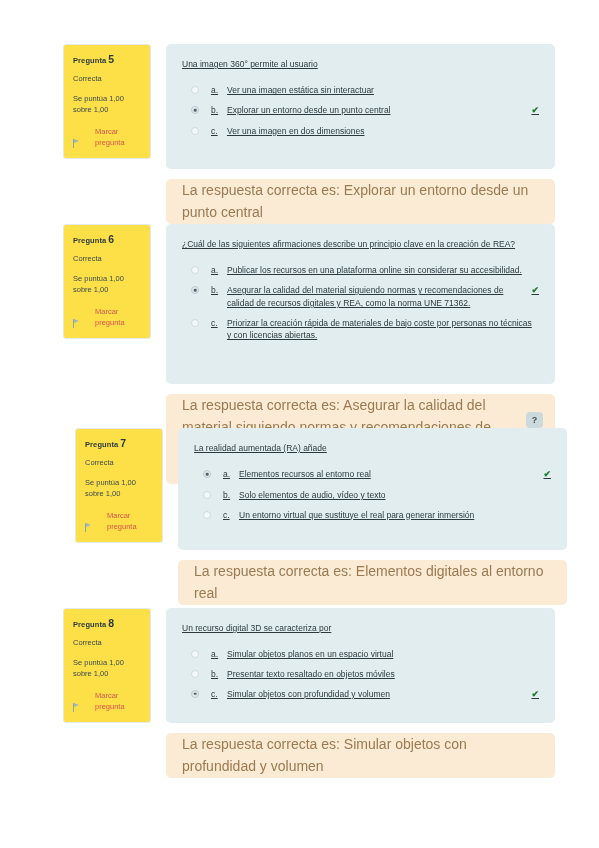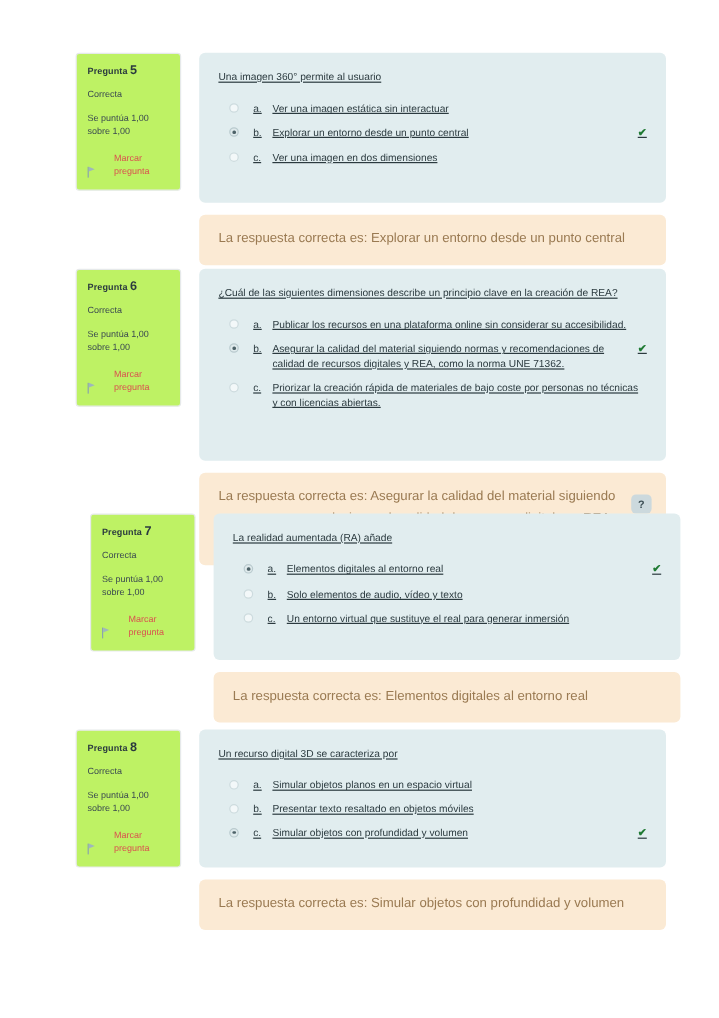--- a/index.html
+++ b/index.html
@@ -32,21 +32,21 @@
   }
 
   
   .qinfo {
     width: 68px;
     margin-left: 63px;
     box-sizing: content-box;
     padding: 8px 9px 10px 9px;
     border: 1px solid #e6e9ea;
     border-radius: 3px;
-    background: #bef264;
+    background: #fde047;
     flex: 0 0 auto;
   }
   .qinfo .qnum {
     font-size: 7.5px;
     font-weight: bold;
     color: #2b3a3f;
     letter-spacing: .1px;
     margin-bottom: 9px;
     white-space: nowrap;
   }
@@ -172,22 +172,22 @@
     font-size: 9px;
     width: 14px;
     text-align: right;
   }
 
   
   .feedback {
     margin-top: 10px;
     background: #fbead4;
     border-radius: 5px;
-    padding: 12px 16px;
-    font-size: 11px;
+    padding: 0 16px;
+    font-size: 14px;
     color: #9a7a52;
     line-height: 1.6;
     box-sizing: border-box;
   }
 
   
   .helpbtn {
     position: absolute;
     width: 17px;
     height: 16px;
@@ -250,21 +250,21 @@
             <div class="qnum"><span>Pregunta</span><span class="num">6</span></div>
             <div class="qstate">Correcta</div>
             <div class="qgrade">Se puntúa 1,00 sobre 1,00</div>
             <div class="qflag">
               <span class="flag-ico"></span>
               <span class="flagtxt">Marcar pregunta</span>
             </div>
           </div>
           <div class="qcontent">
             <div class="qpanel" style="min-height: 160px;">
-              <div class="qtext">¿Cuál de las siguientes dimensiones describe un principio clave en la creación de REA?</div>
+              <div class="qtext">¿Cuál de las siguientes afirmaciones describe un principio clave en la creación de REA?</div>
               <div class="answers">
                 <div class="ans">
                   <span class="radio"></span>
                   <span class="letter">a.</span>
                   <span class="atext">Publicar los recursos en una plataforma online sin considerar su accesibilidad.</span>
                 </div>
                 <div class="ans">
                   <span class="radio checked"></span>
                   <span class="letter">b.</span>
                   <span class="atext">Asegurar la calidad del material siguiendo normas y recomendaciones de calidad de recursos digitales y REA, como la norma UNE 71362.</span>
@@ -293,21 +293,21 @@
               <span class="flagtxt">Marcar pregunta</span>
             </div>
           </div>
           <div class="qcontent">
             <div class="qpanel" style="min-height: 122px;">
               <div class="qtext">La realidad aumentada (RA) añade</div>
               <div class="answers">
                 <div class="ans">
                   <span class="radio checked"></span>
                   <span class="letter">a.</span>
-                  <span class="atext">Elementos digitales al entorno real</span>
+                  <span class="atext">Elementos recursos al entorno real</span>
                   <span class="tick-far">✔</span>
                 </div>
                 <div class="ans">
                   <span class="radio"></span>
                   <span class="letter">b.</span>
                   <span class="atext">Solo elementos de audio, vídeo y texto</span>
                 </div>
                 <div class="ans">
                   <span class="radio"></span>
                   <span class="letter">c.</span>

